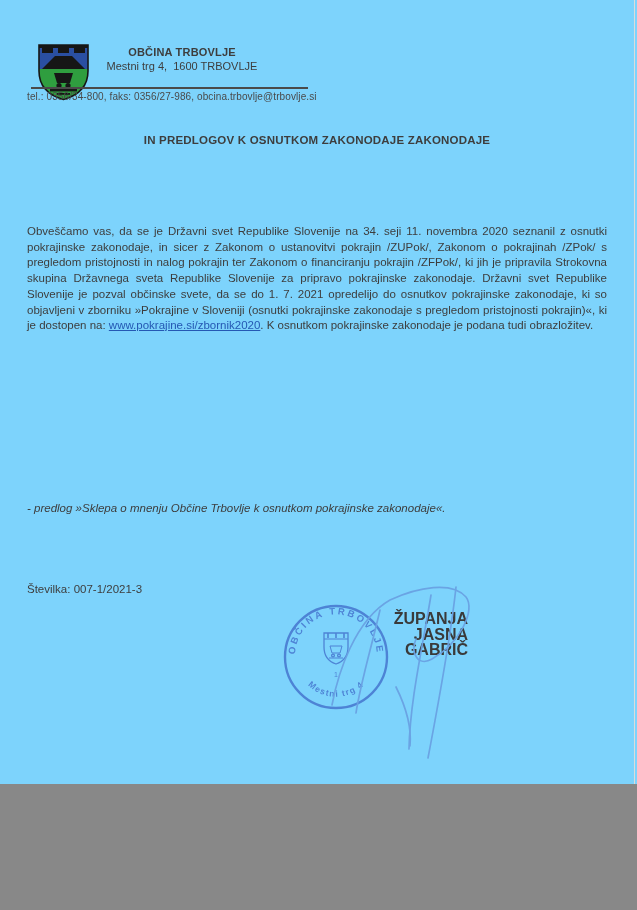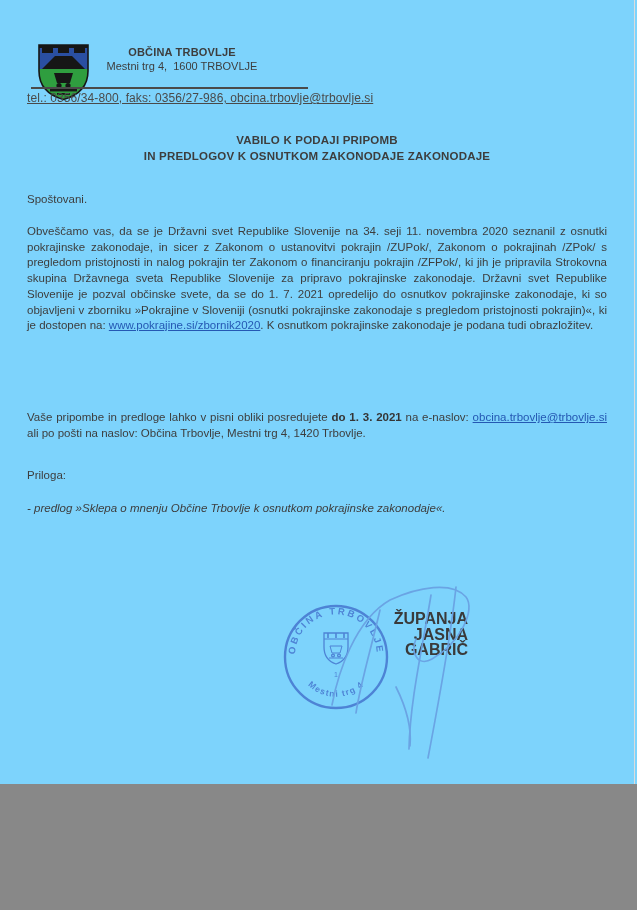--- a/index.html
+++ b/index.html
@@ -11,21 +11,21 @@
     color:#3d3d3d;
     overflow:hidden;
     margin:0 auto;
   }
   .abs{position:absolute;}
   
   .org-block{left:96px;top:45px;width:172px;text-align:center;line-height:14px;}
   .org-name{font-size:11px;font-weight:bold;letter-spacing:.2px;}
   .org-address{font-size:11px;white-space:pre-wrap;}
   .header-rule{left:31px;top:87px;width:277px;height:2px;background:#4a4a4a;}
-  .contact-line{left:27px;top:91px;font-size:12px;color:#4a4a4a;letter-spacing:.1px;text-decoration:underline;}
+  .contact-line{left:27px;top:91px;font-size:10px;color:#4a4a4a;letter-spacing:.1px;}
   
   .doc-title{left:27px;top:133px;width:580px;text-align:center;
     font-size:11.5px;font-weight:bold;line-height:15.6px;letter-spacing:.2px;}
   
   .body-text{left:27px;width:580px;font-size:11.5px;line-height:15.7px;}
   .justified{text-align:justify;}
   .salutation{top:192px;}
   .para1{top:224px;}
   .para2{top:358px;}
   .para3{top:410px;}
@@ -70,39 +70,34 @@
 
   <div class="abs org-block">
     <div class="org-name">OBČINA TRBOVLJE</div>
     <div class="org-address">Mestni trg 4,  1600 TRBOVLJE</div>
   </div>
 
   <div class="abs header-rule"></div>
   <div class="abs contact-line">tel.: 0356/34-800, faks: 0356/27-986, obcina.trbovlje@trbovlje.si</div>
 
   <div class="abs doc-title">
-    <div>VABILO K PODAJI PRIPOMB</div>
     <div>IN PREDLOGOV K OSNUTKOM ZAKONODAJE ZAKONODAJE</div>
   </div>
 
-  <div class="abs body-text salutation">Spoštovani.</div>
 
   <div class="abs body-text justified para1">
     <span>Obveščamo vas, da se je Državni svet Republike Slovenije na 34. seji 11. novembra 2020 seznanil z osnutki pokrajinske zakonodaje, in sicer z Zakonom o ustanovitvi pokrajin /ZUPok/, Zakonom o pokrajinah /ZPok/ s pregledom pristojnosti in nalog pokrajin ter Zakonom o financiranju pokrajin /ZFPok/, ki jih je pripravila Strokovna skupina Državnega sveta Republike Slovenije za pripravo pokrajinske zakonodaje. Državni svet Republike Slovenije je pozval občinske svete, da se do 1. 7. 2021 opredelijo do osnutkov pokrajinske zakonodaje, ki so objavljeni v zborniku »Pokrajine v Sloveniji (osnutki pokrajinske zakonodaje s pregledom pristojnosti pokrajin)«, ki je dostopen na: </span><a class="doclink" href="#">www.pokrajine.si/zbornik2020</a><span>. K osnutkom pokrajinske zakonodaje je podana tudi obrazložitev.</span>
   </div>
 
 
-  <div class="abs body-text justified para3">
-    <span>Vaše pripombe in predloge lahko v pisni obliki posredujete </span><b>do 1. 3. 2021</b><span> na e-naslov: </span><a class="doclink" href="#">obcina.trbovlje@trbovlje.si</a><span> ali po pošti na naslov: Občina Trbovlje, Mestni trg 4, 1420 Trbovlje.</span>
-  </div>
 
-  <div class="abs body-text priloga-label">Priloga:</div>
   <div class="abs body-text priloga-item">- predlog »Sklepa o mnenju Občine Trbovlje k osnutkom pokrajinske zakonodaje«.</div>
 
   <div class="abs body-text ref-block">
+    <div>Številka: 007-1/2021-3</div>
   </div>
 
   <div class="abs signatory">
     <div>ŽUPANJA</div>
     <div>JASNA GABRIČ</div>
   </div>
 
   <svg class="abs stamp-svg" width="230" height="190" viewBox="0 0 230 190">
 
     <g opacity="0.92">

